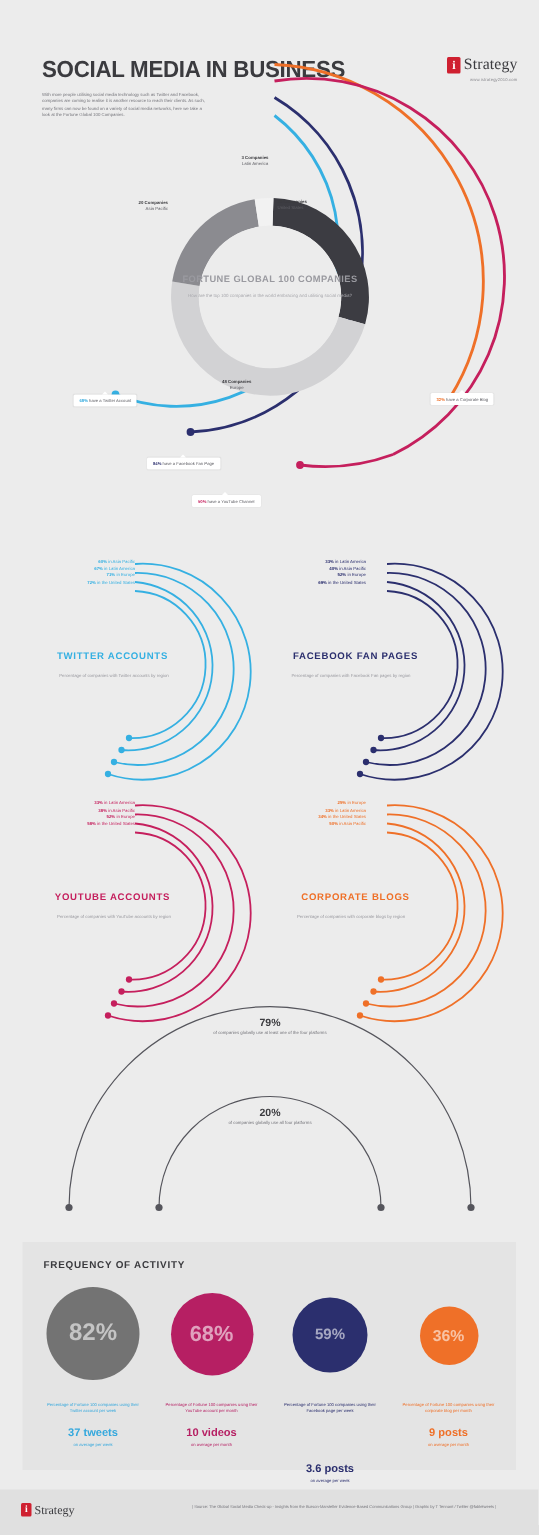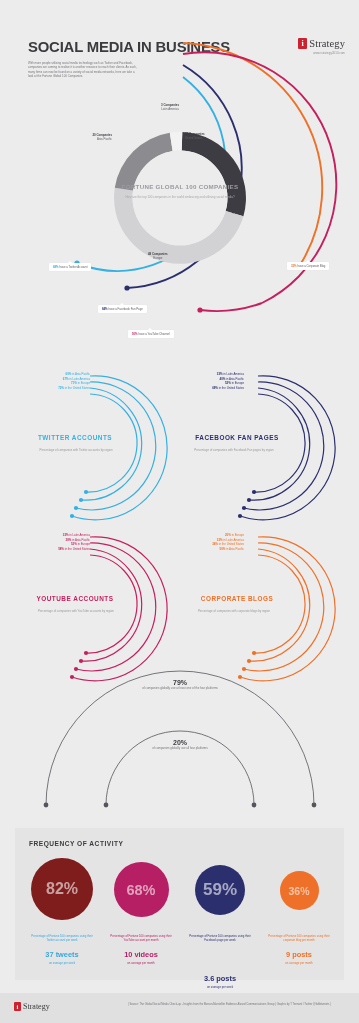--- a/index.html
+++ b/index.html
@@ -312,40 +312,40 @@
     <div class="arch-lbl" style="left:142px;top:74px;width:76px;">
       <div class="arch-pct">20%</div>
       <div class="arch-txt">of companies globally use all four platforms</div>
     </div>
   </div>
 
   <div class="freq">
     <div class="freq-h">FREQUENCY OF ACTIVITY</div>
 
     <div class="fcol" style="left:8px;">
-      <div class="circ" style="width:62px;height:62px;background:#7f1d1d;">
+      <div class="circ" style="width:62px;height:62px;background:#737373;">
         <span style="font-size:16px;">82%</span>
       </div>
       <div class="fdesc" style="color:#35a8dd;margin-top:14px;">Percentage of Fortune 100 companies using their Twitter account per week</div>
       <div class="fbig" style="color:#35a8dd;">37 tweets</div>
       <div class="fsmall" style="color:#35a8dd;">on average per week</div>
     </div>
 
     <div class="fcol" style="left:87px;">
       <div class="circ" style="width:55px;height:55px;background:#b61f63;margin-top:4px;">
         <span style="font-size:14.5px;">68%</span>
       </div>
       <div class="fdesc" style="color:#b61f63;margin-top:17px;">Percentage of Fortune 100 companies using their YouTube account per month</div>
       <div class="fbig" style="color:#b61f63;">10 videos</div>
       <div class="fsmall" style="color:#b61f63;">on average per month</div>
     </div>
 
     <div class="fcol" style="left:166px;">
       <div class="circ" style="width:50px;height:50px;background:#2b2f6e;margin-top:7px;">
-        <span style="font-size:17px;">59%</span>
+        <span style="font-size:10px;">59%</span>
       </div>
       <div class="fdesc" style="color:#2b2f6e;margin-top:19px;">Percentage of Fortune 100 companies using their Facebook page per week</div>
       <div class="fbig" style="color:#2b2f6e;margin-top:32px;">3.6 posts</div>
       <div class="fsmall" style="color:#2b2f6e;">on average per week</div>
     </div>
 
     <div class="fcol" style="left:245px;">
       <div class="circ" style="width:39px;height:39px;background:#ef7028;margin-top:13px;">
         <span style="font-size:10.5px;">36%</span>
       </div>

